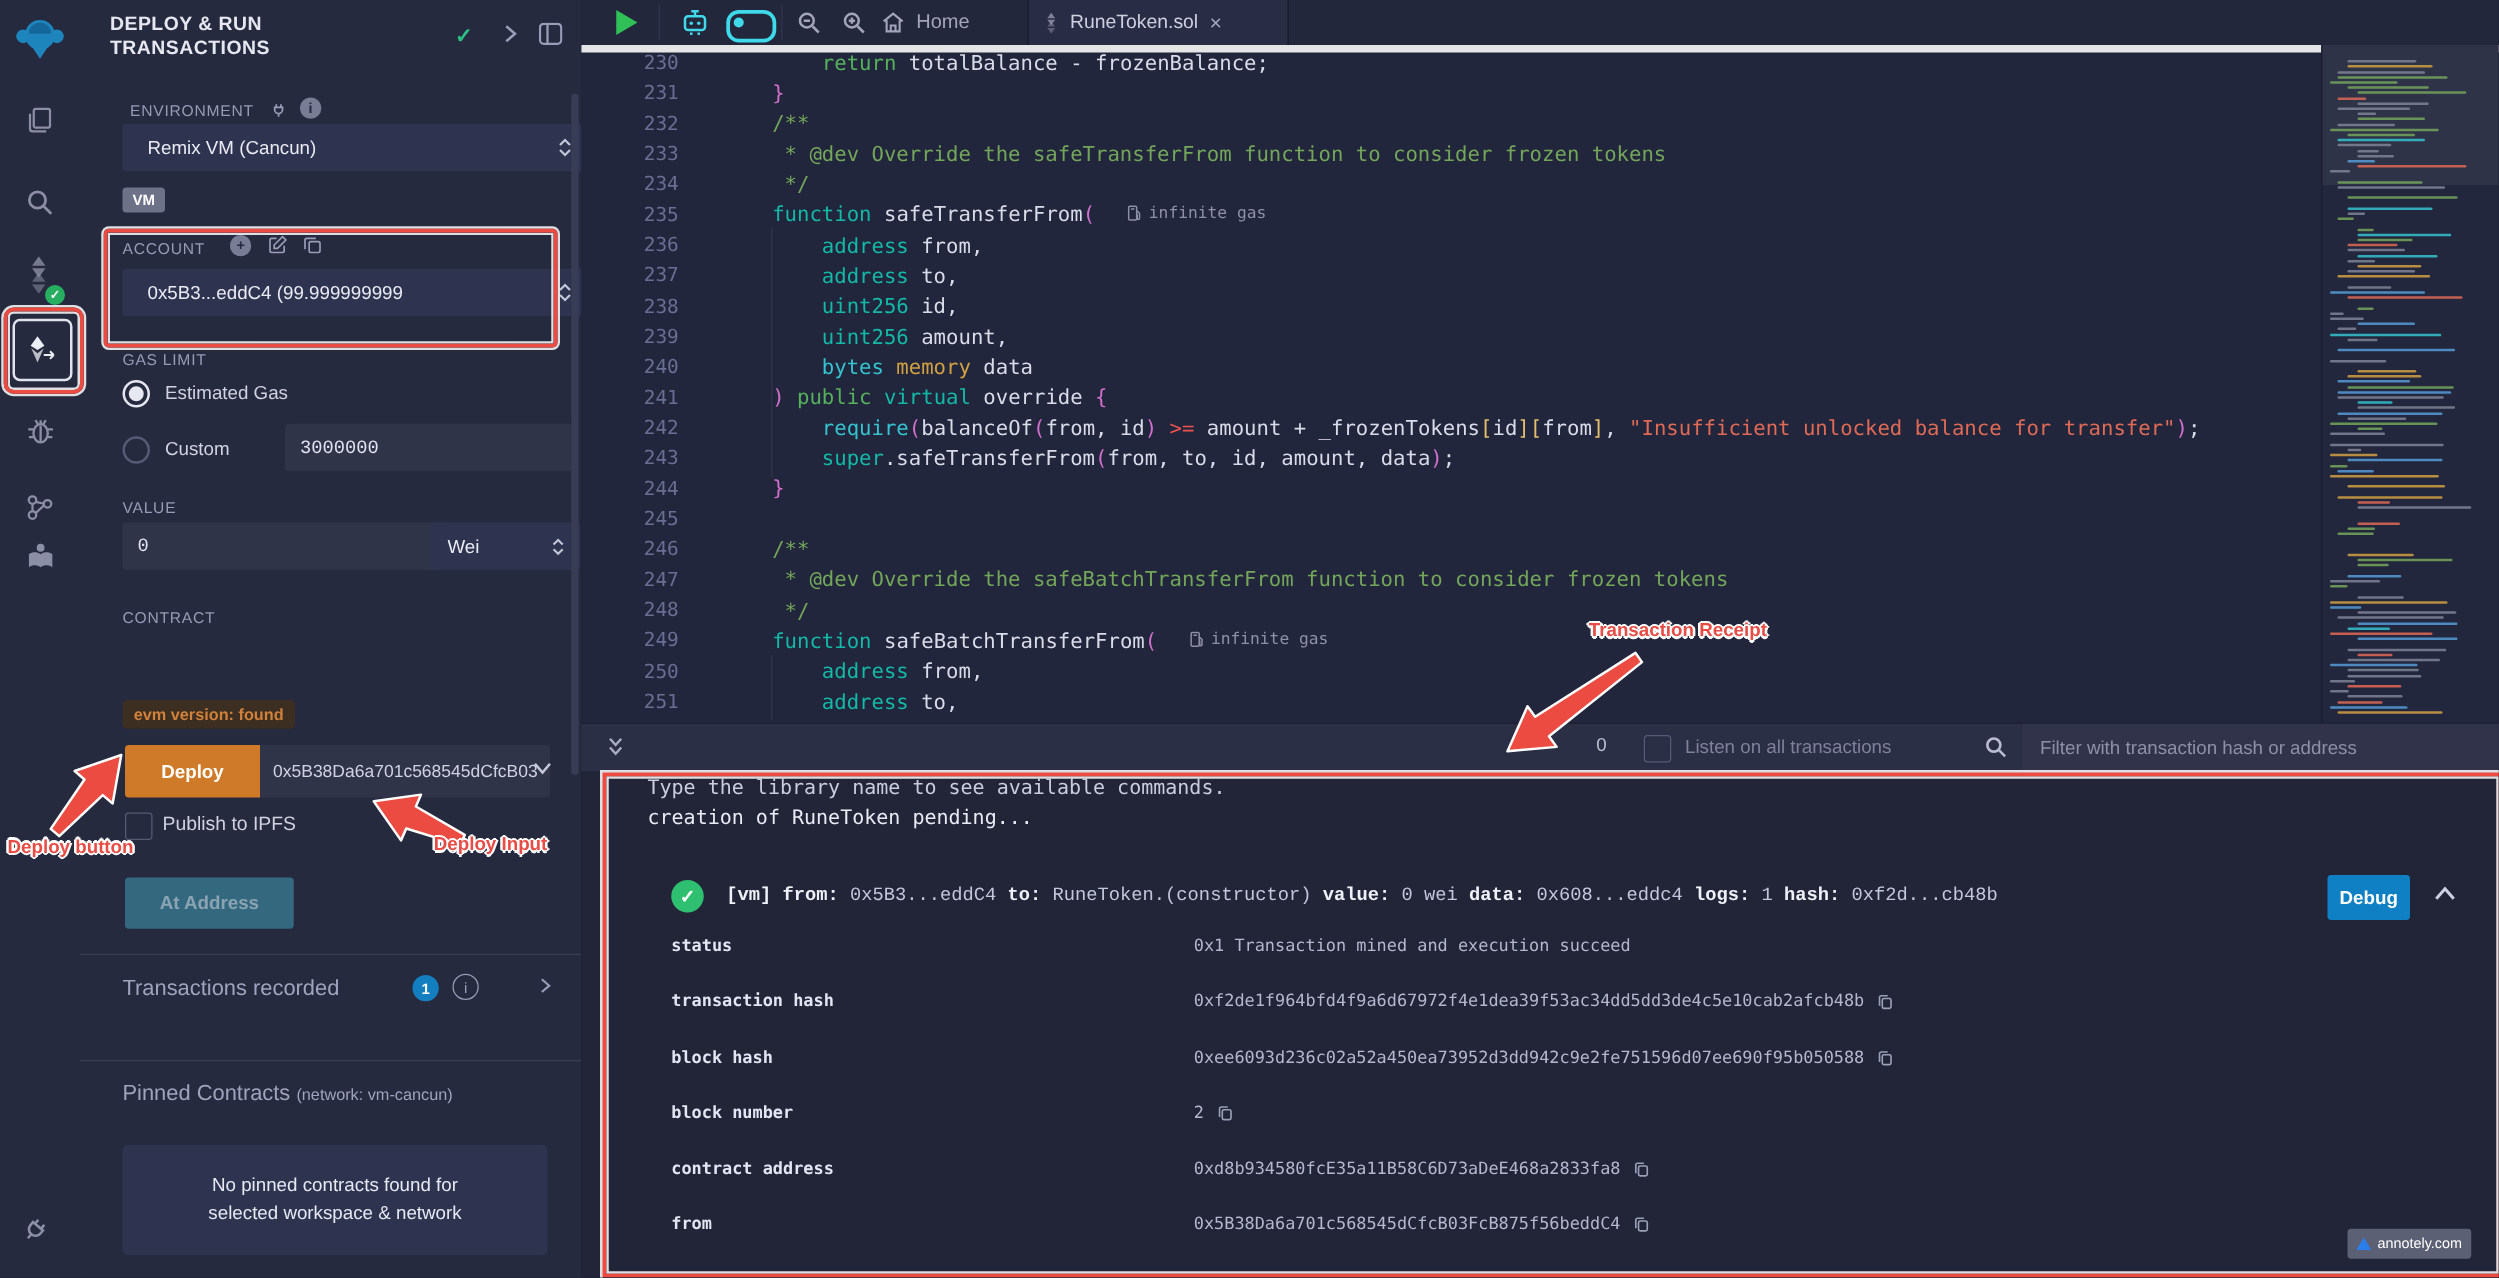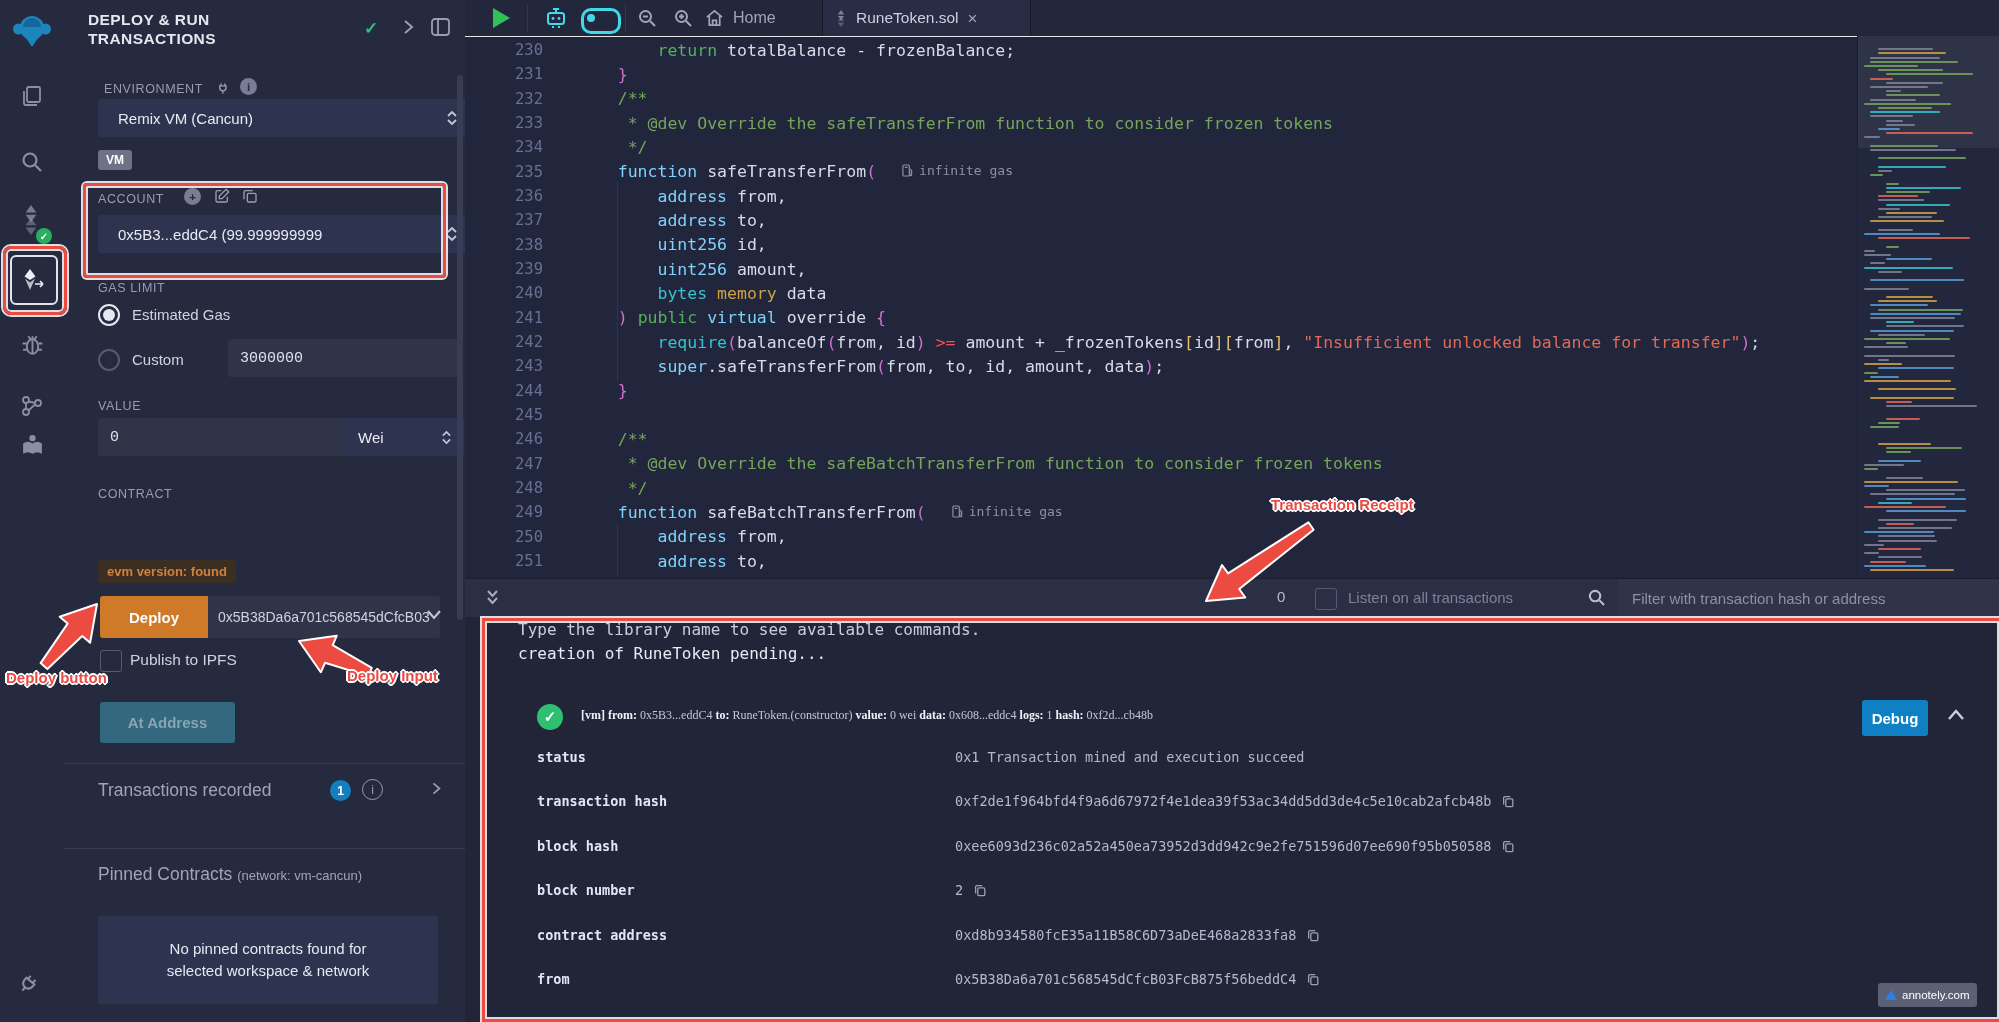--- a/index.html
+++ b/index.html
@@ -53,48 +53,48 @@
   .section-h{position:absolute;left:34px;font-size:17.5px;color:#a0a3bd}
   .count-badge{position:absolute;width:21px;height:21px;border-radius:50%;background:#147fc0;color:#fff;font-size:12px;
                font-weight:bold;display:flex;align-items:center;justify-content:center}
   .empty-box{position:absolute;left:34px;top:916px;width:340px;height:88px;background:#2e3350;border-radius:4px;
              display:flex;align-items:center;justify-content:center;text-align:center;color:#e6e8f2;font-size:15px;line-height:22px}
   .empty-box span{display:block;width:250px}
   .panel-scroll{position:absolute;left:393px;top:75px;width:6px;height:545px;background:#383c54;border-radius:3px}
 
   
   .editor{position:absolute;left:465px;top:0;width:1534px;height:578px;background:#22263c;overflow:hidden}
-  .toolbar{position:absolute;left:0;top:0;width:100%;height:36px;background:#23273c;border-bottom:1px solid #e5e5e5}
+  .toolbar{position:absolute;left:0;top:0;width:100%;height:36px;background:#23273c;border-bottom:6px solid #e5e5e5}
   .tb-div{position:absolute;top:4px;width:1px;height:28px;background:#32364e}
   .tab{position:absolute;left:357px;top:0;width:183px;height:36px;background:#282c44;border-left:1px solid #171a29;
        border-right:1px solid #171a29;display:flex;align-items:center;padding:0 12px;gap:9px}
   .tab-label{color:#cdd0e0;font-size:15.5px;white-space:nowrap}
   .tab-close{color:#a2a4ba;font-size:17px;line-height:1}
   .home-group{position:absolute;left:240px;top:0;height:36px;display:flex;align-items:center;gap:9px;color:#a2a4ba;font-size:16px}
   .code-area{position:absolute;left:0;top:36px;right:142px;bottom:0;overflow:hidden}
   .code-line{position:absolute;left:0;height:24.33px;display:flex;align-items:center;white-space:pre;
              font-family:"DejaVu Sans Mono",monospace;font-size:16.5px}
   .ln{position:absolute;left:0;width:78px;text-align:right;color:#6a6e92;font-size:15.5px}
   .code-text{position:absolute;left:113px;white-space:pre}
-  .pln{color:#d8dbe8}.kw{color:#7dd3fc}.kwg{color:#55b15c}.kwt{color:#35c3cf}.kwo{color:#d0a042}
+  .pln{color:#d8dbe8}.kw{color:#14b8a6}.kwg{color:#55b15c}.kwt{color:#35c3cf}.kwo{color:#d0a042}
   .cmt{color:#74a65a}.str{color:#df6a55}.pk{color:#d170cc}.br{color:#e3bf6c}.op{color:#ef5350}
   .gas{display:inline-flex;align-items:center;gap:6px;margin-left:26px;font-size:13px;color:#8d90a6;
        font-family:"DejaVu Sans Mono",monospace}
   .indent-guide{position:absolute;width:1px;background:rgba(255,255,255,.07)}
   .minimap{position:absolute;top:36px;right:0;width:141px;bottom:0;background:#23273d;border-left:1px solid #1b1e2f}
   .mm-slider{position:absolute;left:0;top:0;width:100%;height:112px;background:rgba(255,255,255,.06)}
   .mm-line{position:absolute;height:2px;border-radius:1px;opacity:.85}
 
   
   .terminal{position:absolute;left:465px;top:578px;width:1534px;height:444px;background:#222538}
   .term-bar{position:absolute;left:0;top:0;width:100%;height:38px;background:#2b2f45;border-top:1px solid #1a1d2c}
   .term-log{position:absolute;left:53px;font-family:"DejaVu Sans Mono",monospace;font-size:16px}
   .check-circle{position:absolute;left:72px;top:126px;width:26px;height:26px;border-radius:50%;background:#2fbf71;
                 color:#fff;font-size:15px;font-weight:bold;display:flex;align-items:center;justify-content:center}
-  .receipt-summary{position:absolute;left:116px;top:130px;font-family:Liberation Serif, serif;font-size:12px;white-space:pre}
+  .receipt-summary{position:absolute;left:116px;top:130px;font-family:Liberation Mono, monospace;font-size:15px;white-space:pre}
   .rs-b{font-weight:bold;color:#eef1f9}.rs-v{color:#c3c7dc}
   .debug-btn{position:absolute;left:1397px;top:122px;width:66px;height:36px;background:#0f80c4;color:#fff;border:none;
              border-radius:3px;font-weight:bold;font-size:15px;font-family:"Liberation Sans",sans-serif}
   .term-row-label{position:absolute;left:72px;font-family:"DejaVu Sans Mono",monospace;font-weight:bold;font-size:13.5px;color:#e2e5f2}
   .term-row-value{position:absolute;left:490px;font-family:"DejaVu Sans Mono",monospace;font-size:13.5px;color:#b4b8cf;
                   display:inline-flex;align-items:center;gap:10px}
   .filter-input{position:absolute;left:1153px;top:0;width:381px;height:38px;background:#30334a;border:none;outline:none;
                 color:#d7dae8;font-size:15px;padding:0 14px;font-family:"Liberation Sans",sans-serif}
   .filter-input::placeholder{color:#8d90a6}
   .term-red-box{position:absolute;left:17px;top:40px;width:1514px;height:398px;border:3.5px solid #ec4b42;

